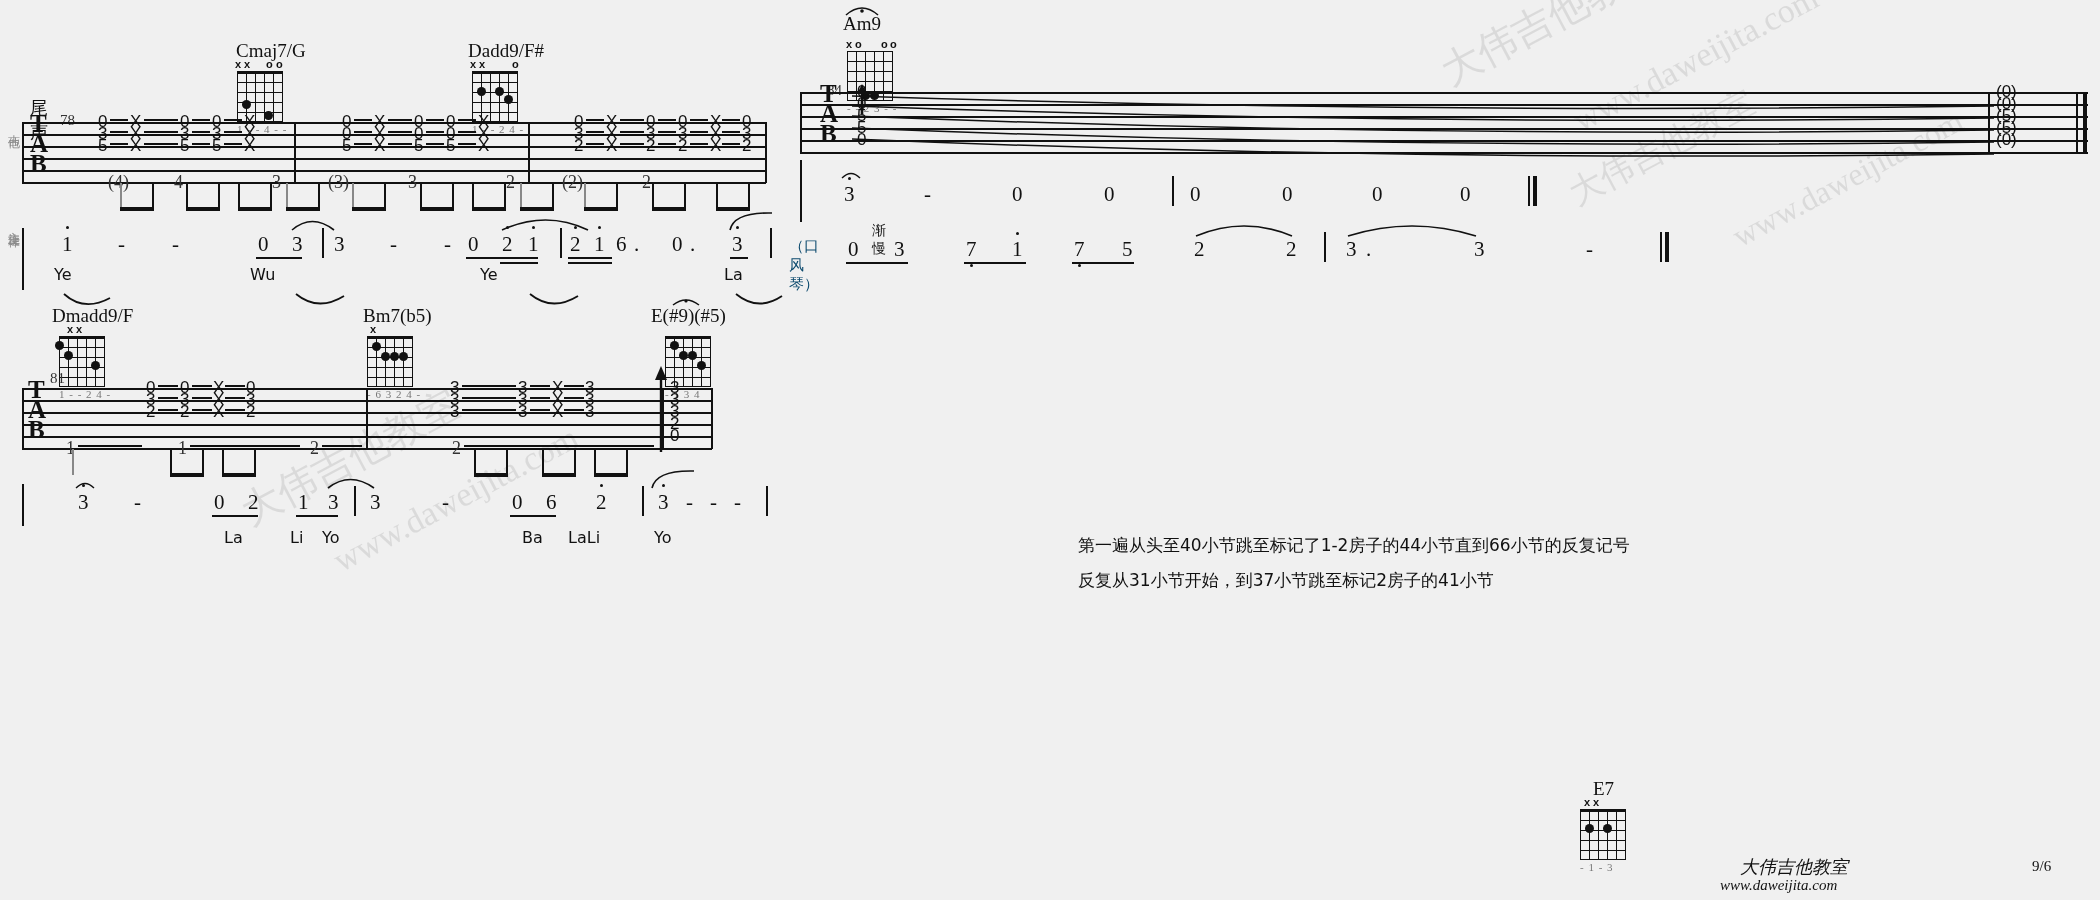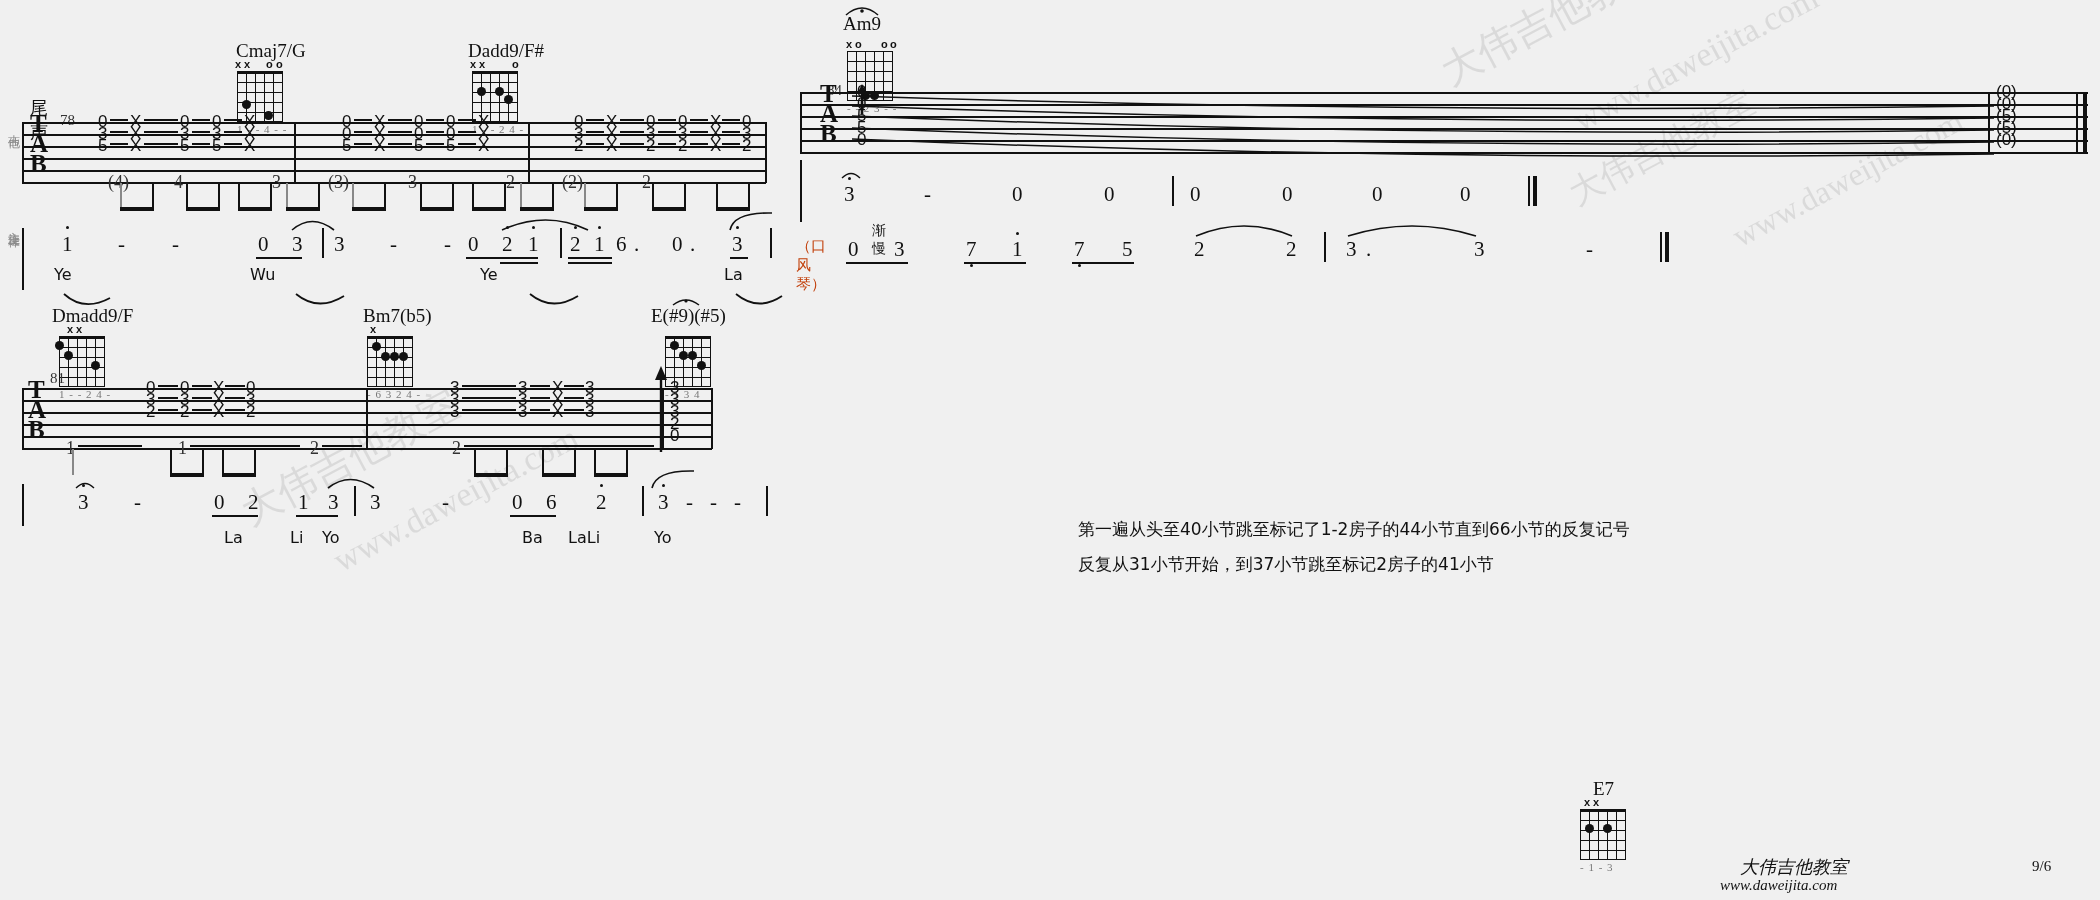--- a/index.html
+++ b/index.html
@@ -447,21 +447,21 @@
     <div class="abs jp" style="left:572px;top:10px;">0</div>
     <div class="abs jp" style="left:660px;top:10px;">0</div>
 
     <div class="vline abs" style="left:728px;top:4px;height:30px;"></div>
     <div class="thickbar abs" style="left:733px;top:4px;height:30px;"></div>
   </div>
 
   <div class="abs cn" style="left:872px;top:222px;font-size:14px;color:#111;">渐慢</div>
 
   <div class="abs" style="left:780px;top:232px;">
-    <div class="abs cn" style="left:16px;top:5px;font-size:15px;color:#c2410c;">（口风琴）</div>
+    <div class="abs cn" style="left:9px;top:5px;font-size:15px;color:#0c4a6e;">（口风琴）</div>
     <div class="abs jp" style="left:68px;top:5px;">0</div>
     <div class="abs jp" style="left:114px;top:5px;">3</div>
     <div class="under1" style="left:66px;top:30px;width:62px;"></div>
     <div class="abs jp" style="left:186px;top:5px;">7</div>
       <div class="dotabove" style="left:190px;top:32px;"></div>
     <div class="abs jp" style="left:232px;top:5px;">1</div>
       <div class="dotabove" style="left:236px;top:0px;"></div>
     <div class="under1" style="left:184px;top:30px;width:62px;"></div>
     <div class="abs jp" style="left:294px;top:5px;">7</div>
       <div class="dotabove" style="left:298px;top:32px;"></div>
@@ -701,21 +701,21 @@
     <div class="abs lyric" style="left:202px;top:0;">La</div>
     <div class="abs lyric" style="left:268px;top:0;">Li</div>
     <div class="abs lyric" style="left:300px;top:0;">Yo</div>
     <div class="abs lyric" style="left:500px;top:0;">Ba</div>
     <div class="abs lyric" style="left:546px;top:0;">LaLi</div>
     <div class="abs lyric" style="left:632px;top:0;">Yo</div>
   </div>
 </div>
 
 <div class="abs" style="left:1078px;top:498px;">
-  <div class="noteLine" style="margin-top:20px;">第一遍从头至40小节跳至标记了1-2房子的44小节直到66小节的反复记号</div>
+  <div class="noteLine" style="margin-top:36px;">第一遍从头至40小节跳至标记了1-2房子的44小节直到66小节的反复记号</div>
   <div class="noteLine" style="margin-top:12px;">反复从31小节开始，到37小节跳至标记2房子的41小节</div>
 </div>
 
 <div class="cd" style="left:1578px;top:778px;">
   <div class="abs chordname" style="left:15px;top:0;">E7</div>
   <div class="abs mk" style="left:6px;top:18px;">x</div>
   <div class="abs mk" style="left:15px;top:18px;">x</div>
   <div class="nut" style="left:2px;top:31px;width:46px;height:3px;"></div>
   <div class="grid" style="left:2px;top:32px;width:46px;height:50px;"></div>
   <div class="gv" style="left:11px;top:32px;height:50px;"></div>

